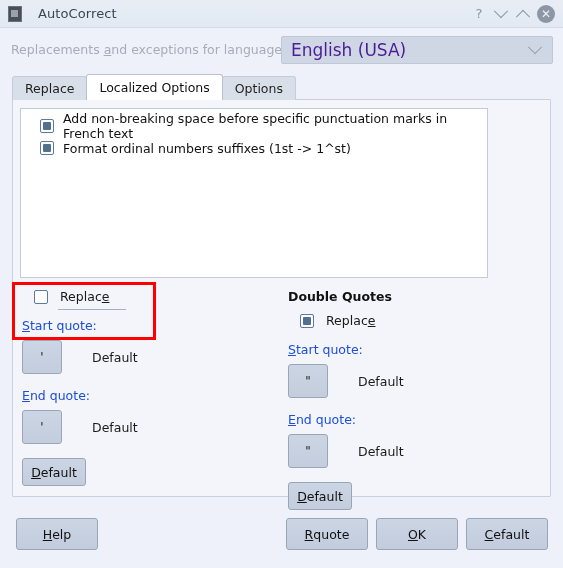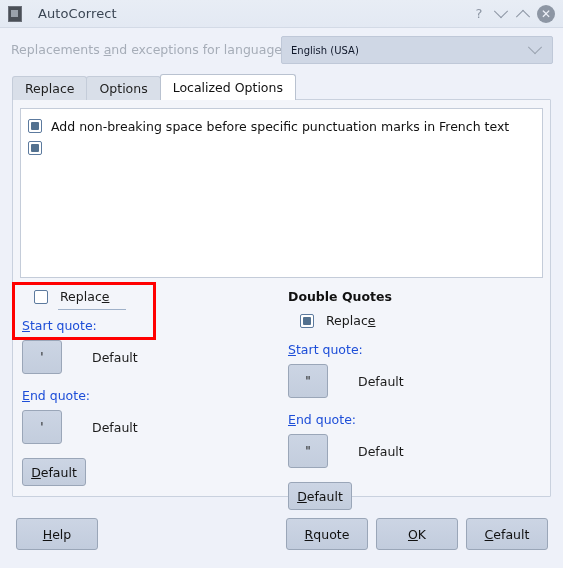--- a/index.html
+++ b/index.html
@@ -114,22 +114,22 @@
     width: 272px; height: 28px;
     background: #cfd7e5;
     border: 1px solid #bfc8d8;
     border-radius: 2px;
     box-sizing: border-box;
     display: flex;
     align-items: center;
   }
   .combo-text {
     margin-left: 9px;
-    color: #0f172a;
-    font-size: 10px;
+    color: #4c1d95;
+    font-size: 17px;
     text-align: center;
   }
   .combo-arrow {
     margin-left: auto;
     margin-right: 12px;
     width: 9px; height: 9px;
     border-right: 1.6px solid #9aa3b0;
     border-bottom: 1.6px solid #9aa3b0;
     transform: rotate(45deg) translate(-2px,-2px);
   }
@@ -176,25 +176,25 @@
     background: #f3f5fa;
     border: 1px solid #c9d1de;
     box-sizing: border-box;
     border-radius: 1px;
   }
 
   
   .listbox {
     position: absolute;
     left: 20px; top: 108px;
-    width: 523px; height: 170px;
+    width: 468px; height: 170px;
     background: #ffffff;
     border: 1px solid #c4ccd9;
     box-sizing: border-box;
-    padding: 6px 0 0 0;
+    padding: 6px 0 0 12px;
     overflow: hidden;
   }
   .list-item {
     display: flex;
     align-items: center;
     height: 22px;
     padding-left: 7px;
     font-size: 12.5px;
     color: #111;
   }
@@ -344,37 +344,38 @@
     <div class="combo">
       <span class="combo-text">English (USA)</span>
       <span class="combo-arrow"></span>
     </div>
   </div>
 
   <div class="tabstrip">
     <div class="tab first">
         <span>Replace</span>
       </div>
+    <div class="tab active">
+        <span>Localized Options</span>
+      </div>
     <div class="tab">
         <span>Options</span>
-      </div>
-    <div class="tab active">
-        <span>Localized Options</span>
       </div>
   </div>
 
   <div class="panel"></div>
 
   <div class="listbox">
     <div class="list-item">
       <span class="cb checked"></span>
       <span class="lbl">Add non-breaking space before specific punctuation marks in French text</span>
     </div>
     <div class="list-item">
       <span class="cb checked"></span>
+      <span class="lbl">Format ordinal numbers suffixes (1st -&gt; 1^st)</span>
     </div>
   </div>
 
   <div class="qcol single">
     <div class="q-replace-row">
       <span class="cb"></span>
       <span class="lbl"><span>Replac</span><u>e</u></span>
       <span class="focus-underline"></span>
     </div>
     <div class="q-sublabel"><u>S</u><span>tart quote:</span></div>

